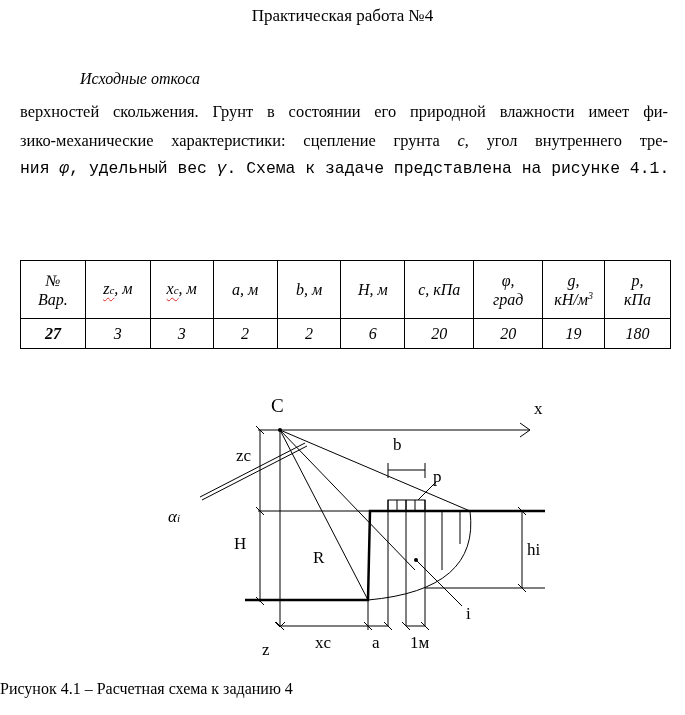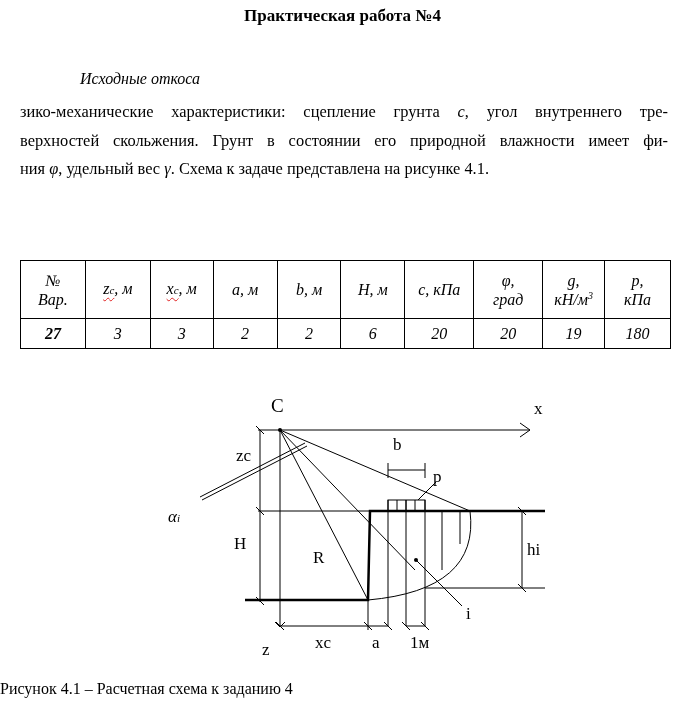--- a/index.html
+++ b/index.html
@@ -1,25 +1,25 @@
 <!DOCTYPE html>
 <html><head>
 <meta charset="utf-8">
 <style>
   html, body { margin: 0; padding: 0; background: #ffffff; }
   body { width: 685px; height: 715px; position: relative; overflow: hidden;
          font-family: "Liberation Serif", "DejaVu Serif", serif; color: #000; }
   .title { position: absolute; left: 0; width: 685px; top: 6px; text-align: center;
-           font-weight: bold; font-size: 17px; }
+           font-weight: normal; font-size: 17px; }
   .subhead { position: absolute; left: 80px; top: 70px; font-style: italic; font-size: 16px; }
   .para { position: absolute; left: 20px; top: 98px; width: 648px; font-size: 16.4px;
           line-height: 28.5px; text-align: justify; }
   .para .line { display: block; text-align: justify; text-align-last: justify; white-space: nowrap; }
   .para .line.first { text-indent: 64px; }
-  .para .line.last { text-align-last: left; }
+  .para .line.last { text-align-last: left; font-family: Liberation Mono, monospace; }
   .spell { text-decoration: underline wavy #e02020; text-decoration-thickness: 1px; text-underline-offset: 3px; }
   table.params { position: absolute; left: 20px; top: 260px; width: 651px; border-collapse: collapse;
                  font-style: italic; font-size: 16px; }
   table.params td { border: 1px solid #000; text-align: center; vertical-align: middle; padding: 0; }
   table.params tr.head td { height: 57px; line-height: 19px; }
   table.params tr.row td { height: 29px; }
   table.params td.bold { font-weight: bold; margin-top: 34px; }
   .sub { font-size: 11px; }
   .sup { font-size: 10px; vertical-align: super; line-height: 0; }
   .figure { position: absolute; left: 0; top: 380px; width: 685px; height: 290px; }
@@ -28,22 +28,22 @@
   .caption { position: absolute; left: 0; width: 685px; top: 680px; text-align: left; font-size: 16px; }
 </style>
 </head>
 <body>
 
 <div class="title">Практическая работа №4</div>
 
 <div class="subhead">Исходные откоса</div>
 
 <div class="para">
+  <span class="line">верхностей скольжения. Грунт в состоянии его природной влажности имеет фи-</span>
   <span class="line"><span>зико-механические характеристики: сцепление грунта </span><i>c</i><span>, угол внутреннего тре-</span></span>
-  <span class="line">верхностей скольжения. Грунт в состоянии его природной влажности имеет фи-</span>
   <span class="line last"><span>ния </span><i>φ</i><span>, удельный вес </span><i>γ</i><span>. Схема к задаче представлена на рисунке 4.1.</span></span>
 </div>
 
 <table class="params">
   <colgroup>
     <col style="width:65px">
       <col style="width:65px">
       <col style="width:63px">
       <col style="width:64px">
       <col style="width:64px">

